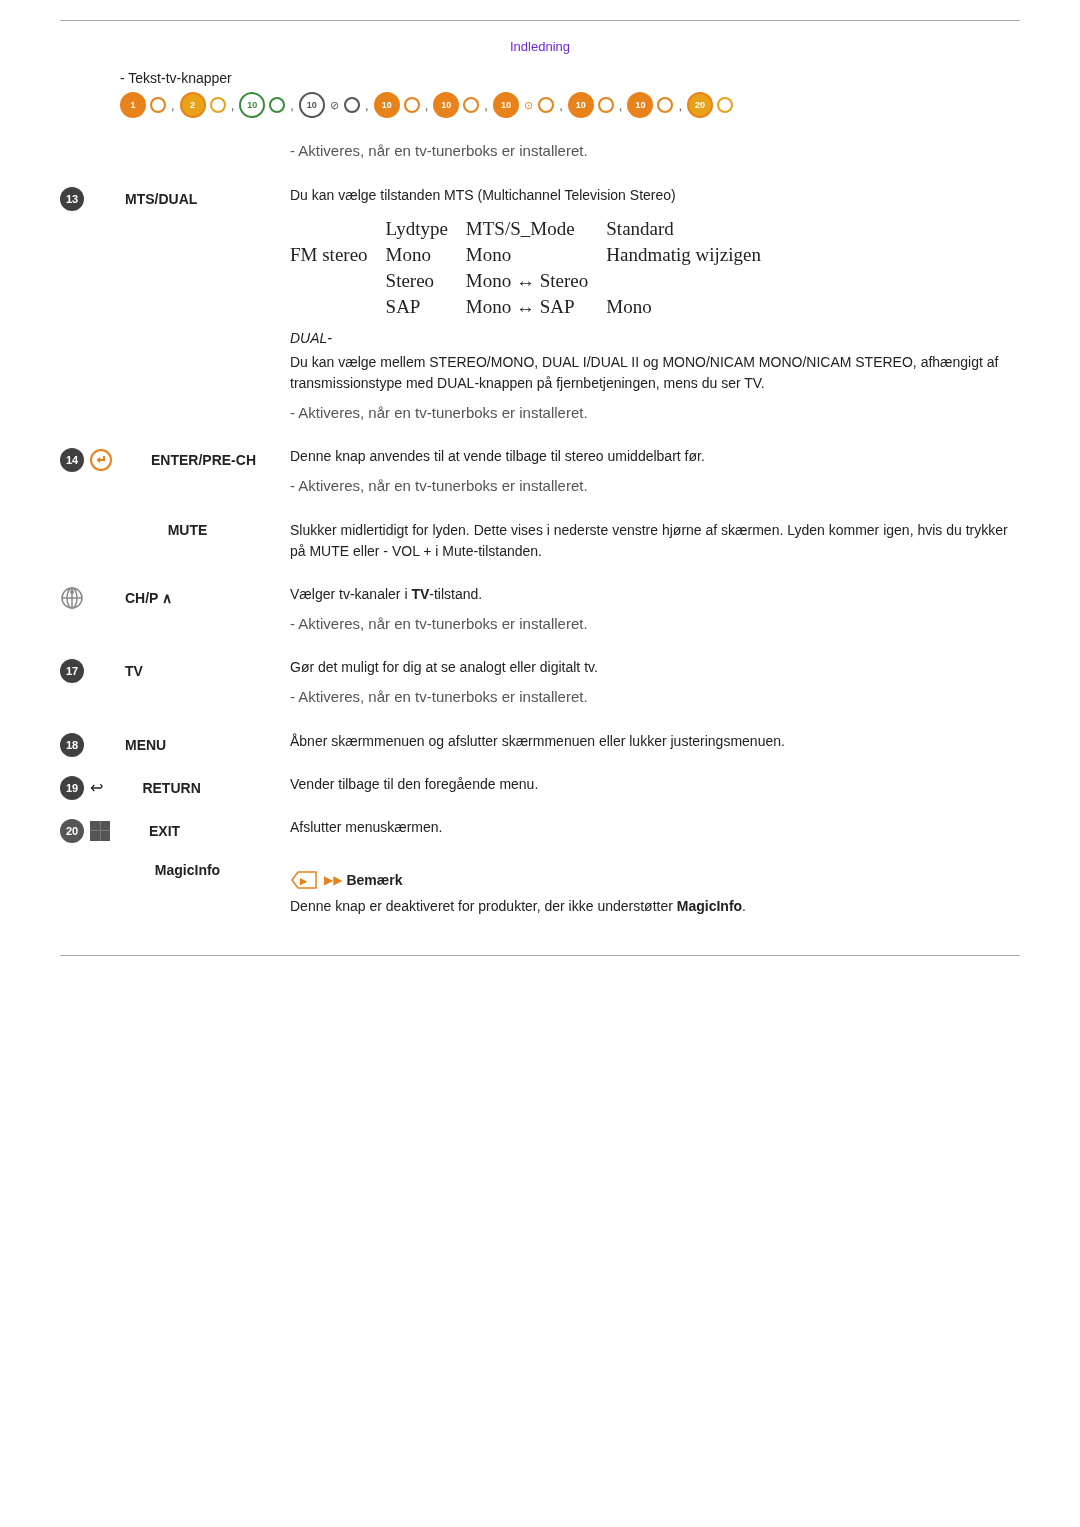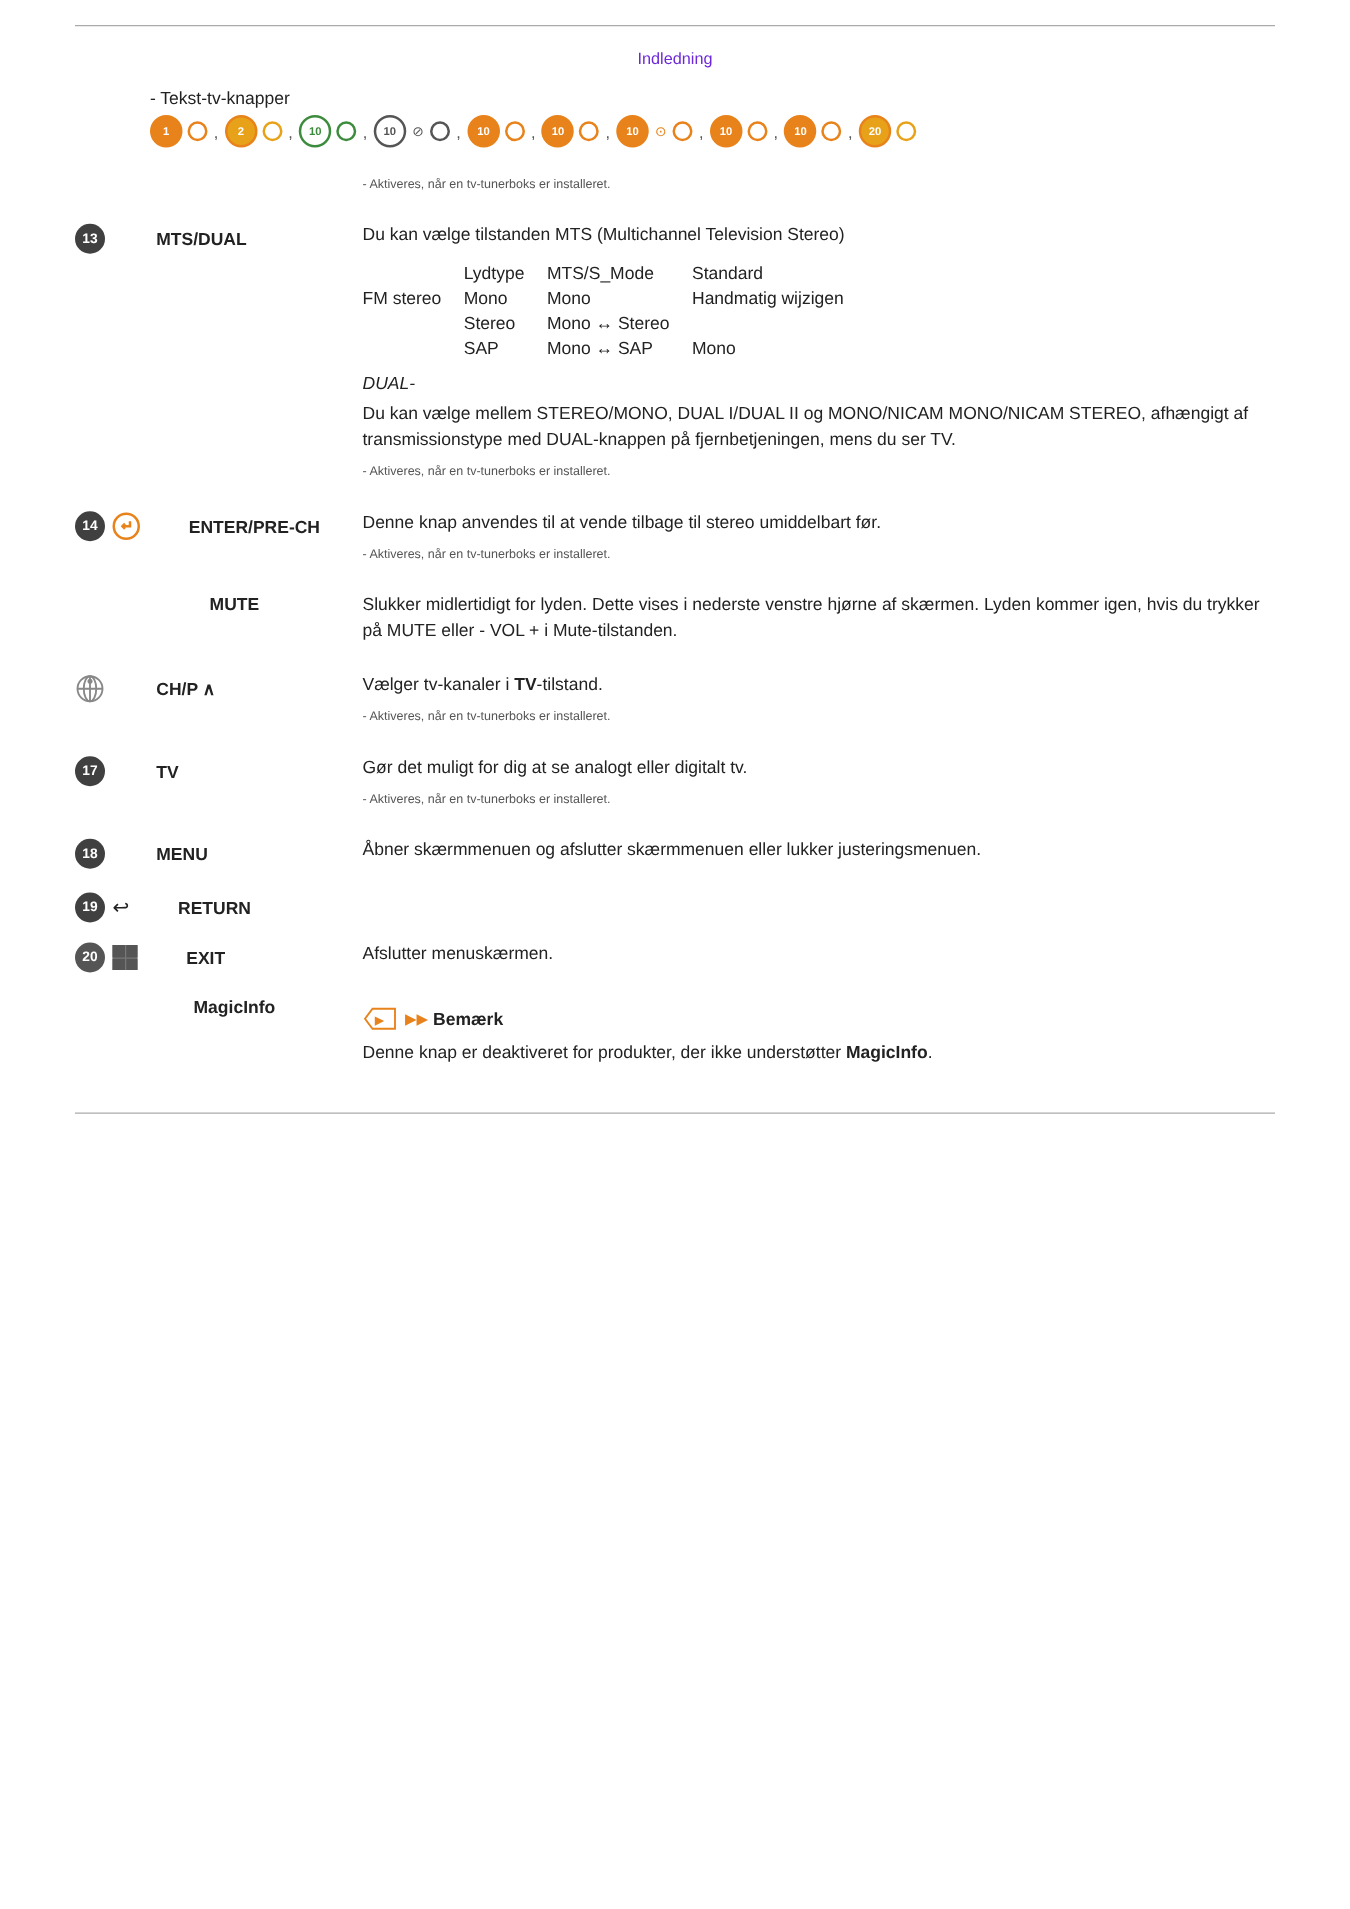--- a/index.html
+++ b/index.html
@@ -117,21 +117,22 @@
       color: #3d8c3d;
     }
     .separator-comma {
       font-size: 13px;
       color: #555;
       margin: 0 1px;
     }
     table.mts-table {
       border-collapse: collapse;
       margin: 10px 0;
-      font-size: 14px;
+      font-size: 19px;
+      font-family: Liberation Serif, serif;
     }
     table.mts-table td {
       padding: 2px 18px 2px 0;
       vertical-align: top;
     }
     .italic-heading {
       font-style: italic;
       font-size: 14px;
       margin-bottom: 6px;
       display: block;
@@ -158,21 +159,21 @@
     .note-title {
       font-weight: bold;
       font-size: 14px;
     }
     .globe-icon {
       width: 24px;
       height: 24px;
       margin-right: 6px;
     }
     .activeres-note {
-      font-size: 10px;
+      font-size: 15px;
       color: #555;
       margin-top: 4px;
       margin-bottom: 8px;
     }
   </style>
 </head>
 <body>
 
 <div class="page">
   <div class="top-border"></div>
@@ -331,20 +332,23 @@
       <p>Åbner skærmmenuen og afslutter skærmmenuen eller lukker justeringsmenuen.</p>
     </div>
   </div>
 
   <div class="section">
     <div class="section-label">
       <span class="badge badge-orange">19</span>
       <span style="font-size:16px;margin-right:4px;color:#222;">↩</span>
       <span class="label-text">RETURN</span>
     </div>
+    <div class="section-content">
+      <p>Vender tilbage til den foregående menu.</p>
+    </div>
   </div>
 
   <div class="section">
     <div class="section-label">
       <span class="badge" style="background:#555;">20</span>
 
       <span style="display:inline-grid;grid-template-columns:1fr 1fr;grid-template-rows:1fr 1fr;gap:1px;width:20px;height:20px;background:#777;margin-right:4px;">
         <span style="background:#555;"></span>
         <span style="background:#555;"></span>
         <span style="background:#555;"></span>

